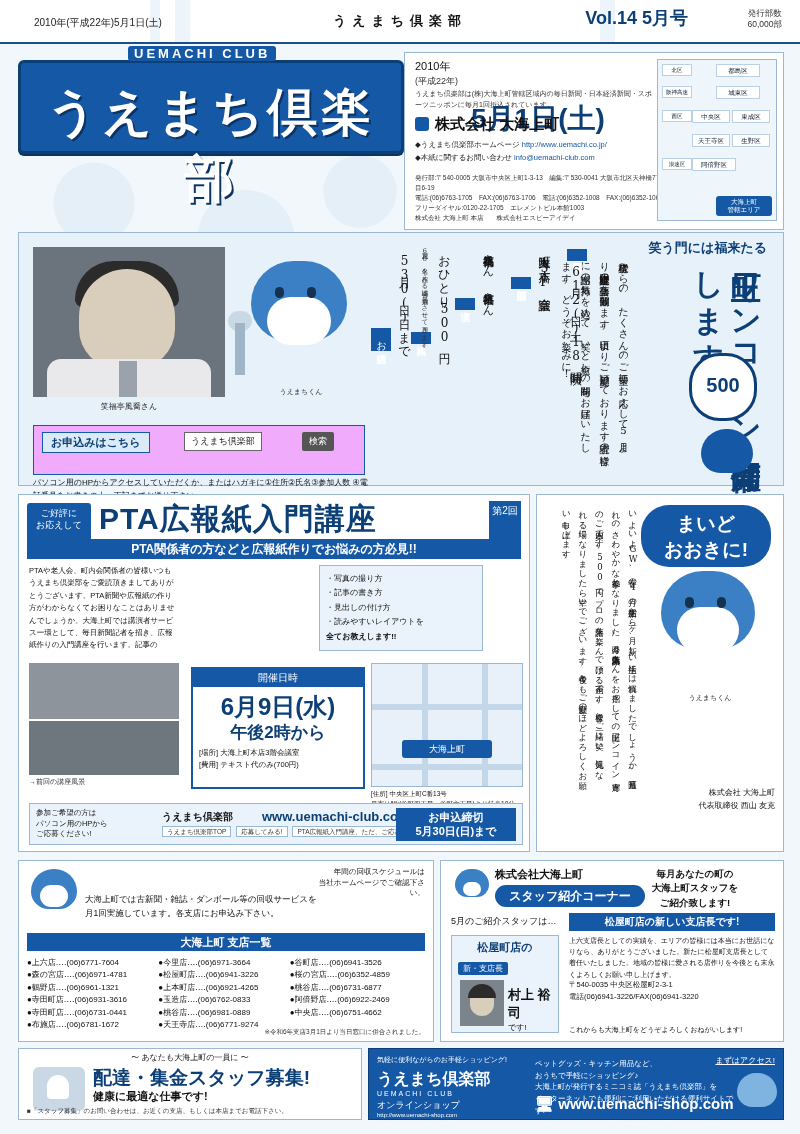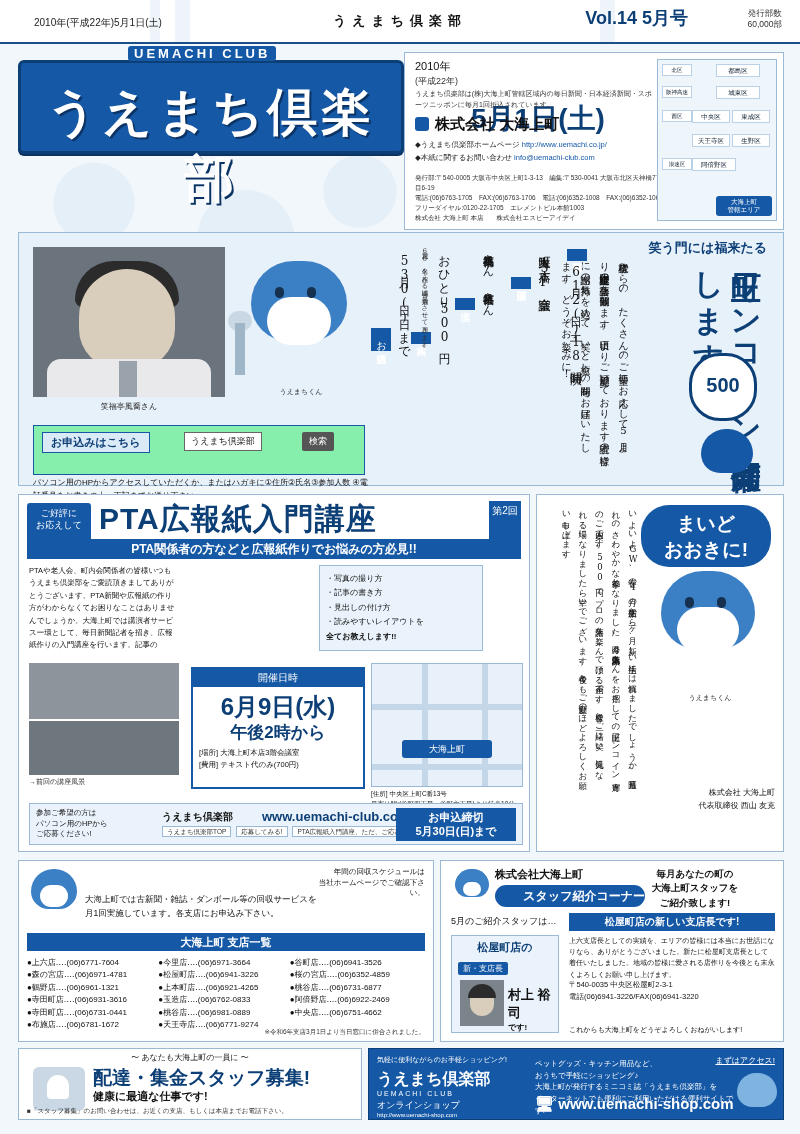--- a/index.html
+++ b/index.html
@@ -60,21 +60,21 @@
   .photo .tie{position:absolute;left:86px;top:114px;width:18px;height:40px;background:#9aa3ab;}
   .photo-cap{position:absolute;left:14px;top:168px;width:192px;text-align:center;font-size:8px;color:#222;}
   .mascot{position:absolute;left:222px;top:20px;width:120px;height:130px;}
   .mascot .head{position:absolute;left:10px;top:8px;width:96px;height:80px;background:#3b7fc4;border-radius:48px 48px 42px 42px;}
   .mascot .belly{position:absolute;left:26px;top:44px;width:64px;height:48px;background:#ffffff;border-radius:32px;}
   .mascot .eye{position:absolute;top:34px;width:9px;height:11px;background:#15314f;border-radius:5px;}
   .mascot .eye.l{left:34px;} .mascot .eye.r{left:66px;}
   .mascot .mic{position:absolute;left:-6px;top:70px;width:10px;height:52px;background:#9fb6c9;}
   .mascot .micball{position:absolute;left:-13px;top:58px;width:24px;height:20px;background:#c9d8e4;border-radius:12px;}
   .mascot-cap{position:absolute;left:222px;top:154px;width:120px;text-align:center;font-size:7px;color:#333;}
-  .applybox{position:absolute;left:14px;top:192px;width:330px;height:48px;background:#86efac;border:1px solid #1558a5;}
+  .applybox{position:absolute;left:14px;top:192px;width:330px;height:48px;background:#f0abfc;border:1px solid #1558a5;}
   .ab-title{position:absolute;left:8px;top:6px;font-size:11px;font-weight:bold;color:#0d3f77;border:1px solid #1558a5;padding:2px 8px;background:#dbeaf7;}
   .ab-search{position:absolute;left:150px;top:6px;font-size:9px;color:#111;border:1px solid #666;background:#fff;padding:2px 6px;}
   .ab-searchbtn{position:absolute;left:268px;top:6px;font-size:9px;color:#fff;background:#555;padding:3px 7px;border-radius:2px;}
   .abtext{position:absolute;left:14px;top:244px;width:336px;font-size:8px;line-height:1.6;color:#111;}
   .abaddr{position:absolute;left:14px;top:286px;width:336px;font-size:8px;line-height:1.6;color:#111;}
 
   
   .vcol{writing-mode:vertical-rl;text-orientation:upright;font-family:"DejaVu Serif","Liberation Serif",serif;}
   .v-title{position:absolute;right:18px;top:16px;height:220px;font-size:30px;font-weight:bold;color:#0d3f77;line-height:1.25;letter-spacing:2px;}
   .v-lead{position:absolute;right:150px;top:22px;height:200px;font-size:10px;color:#111;line-height:1.9;}
@@ -145,34 +145,34 @@
   .rc-list .row{white-space:nowrap;}
   .rc-foot{position:absolute;left:8px;bottom:4px;width:398px;font-size:6.5px;color:#333;text-align:right;}
   .rc-mascot{position:absolute;left:10px;top:6px;width:52px;height:58px;}
   .rc-mascot .head{position:absolute;left:2px;top:2px;width:46px;height:40px;background:#3b7fc4;border-radius:23px 23px 18px 18px;}
   .rc-mascot .belly{position:absolute;left:11px;top:18px;width:28px;height:22px;background:#fff;border-radius:14px;}
 
   
   .staff{position:absolute;left:440px;top:860px;width:342px;height:180px;background:#ffffff;border:1px solid #9ab9d6;}
   .st-co{position:absolute;left:54px;top:6px;font-size:11px;font-weight:bold;color:#111;}
   .st-title{position:absolute;left:54px;top:24px;width:150px;height:22px;background:#1558a5;color:#fff;font-size:12px;font-weight:bold;
-            text-align:right;line-height:22px;border-radius:11px;}
+            text-align:center;line-height:22px;border-radius:11px;}
   .st-right{position:absolute;right:8px;top:6px;width:160px;font-size:9.5px;line-height:1.5;color:#111;text-align:center;font-weight:bold;}
   .st-month{position:absolute;left:10px;top:54px;font-size:9px;color:#111;}
   .st-banner{position:absolute;left:128px;top:52px;width:206px;height:18px;background:#1558a5;color:#fff;font-size:10px;font-weight:bold;
              text-align:center;line-height:18px;}
   .st-note{position:absolute;left:128px;top:74px;width:206px;font-size:7px;line-height:1.6;color:#111;}
   .st-namebox{position:absolute;left:10px;top:74px;width:106px;height:96px;border:1px solid #9ab9d6;background:#eaf3fb;}
   .st-shop{position:absolute;left:0;top:4px;width:106px;text-align:center;font-size:11px;font-weight:bold;color:#0d3f77;}
   .st-tag{position:absolute;left:6px;top:26px;font-size:8px;background:#1558a5;color:#fff;padding:1px 5px;border-radius:2px;}
   .st-photo{position:absolute;left:8px;top:44px;width:44px;height:46px;background:#7b838b;}
   .st-photo .f{position:absolute;left:10px;top:8px;width:24px;height:28px;background:#d9cdbc;border-radius:12px;}
   .st-photo .h{position:absolute;left:8px;top:4px;width:28px;height:14px;background:#2b2b2b;border-radius:14px 14px 0 0;}
   .st-name{position:absolute;left:56px;top:50px;font-size:13px;font-weight:bold;color:#111;}
-  .st-name small{display:block;font-size:8px;font-weight:bold;}
+  .st-name small{display:block;font-size:8px;font-weight:normal;}
   .st-contact{position:absolute;left:128px;top:118px;width:206px;font-size:7.5px;line-height:1.6;color:#111;}
   .st-final{position:absolute;left:128px;bottom:6px;width:206px;font-size:7px;color:#111;}
 
   
   .recruit{position:absolute;left:18px;top:1048px;width:342px;height:70px;background:#ffffff;border:1px solid #9ab9d6;}
   .rcr-top{position:absolute;left:0;top:3px;width:342px;text-align:center;font-size:8px;color:#111;}
   .rcr-title{position:absolute;left:74px;top:16px;font-size:19px;font-weight:bold;color:#0d3f77;}
   .rcr-sub{position:absolute;left:74px;top:40px;font-size:11px;color:#111;font-weight:bold;}
   .rcr-foot{position:absolute;left:8px;bottom:3px;width:326px;font-size:6.5px;color:#333;}
   .rcr-icon{position:absolute;left:14px;top:18px;width:52px;height:44px;background:#c9d8e4;border-radius:6px;}

